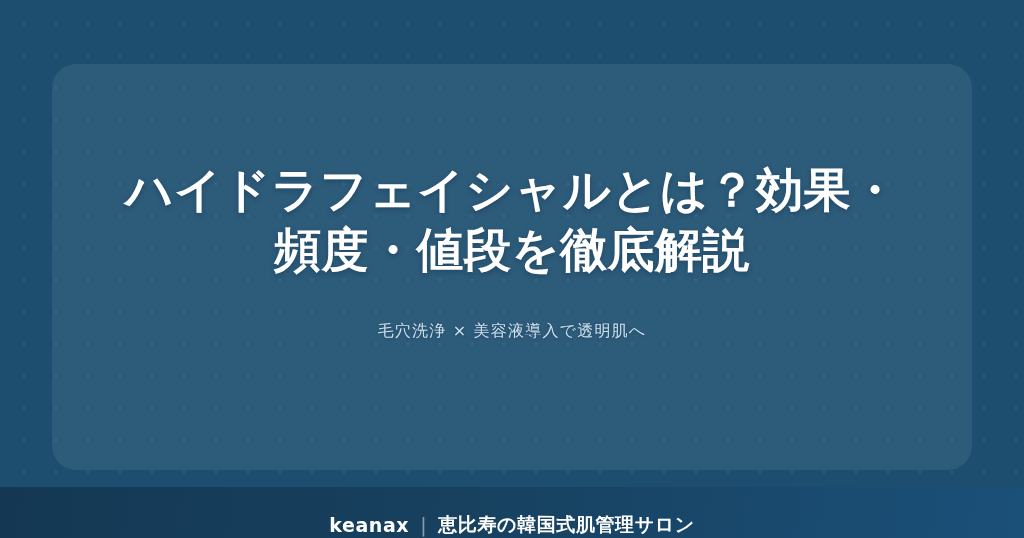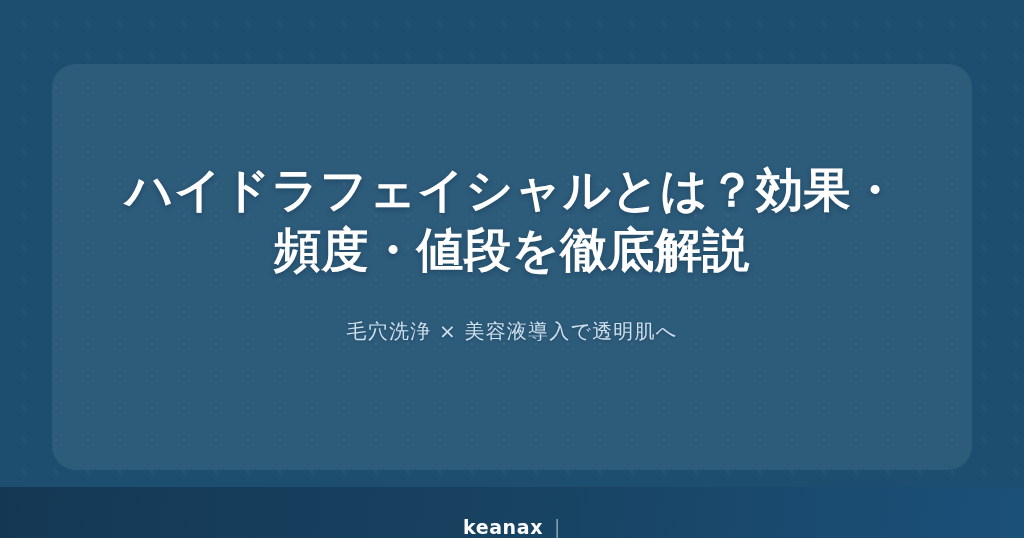--- a/index.html
+++ b/index.html
@@ -63,21 +63,21 @@
     font-weight: 700;
     line-height: 60px;
     letter-spacing: 0.5px;
     text-shadow: 0 2px 5px rgba(9,38,60,0.35);
     white-space: pre-line;
   }
 
   .hero-subtitle {
     margin: 36px 0 0 0;
     color: #cfe0ed;
-    font-size: 20px;
+    font-size: 16px;
     font-weight: 400;
     line-height: 30px;
     letter-spacing: 1.2px;
     text-shadow: 0 1px 3px rgba(9,38,60,0.28);
   }
 
   
   .footer-bar {
     position: absolute;
     left: 0;
@@ -126,16 +126,17 @@
       <h1 class="hero-title">ハイドラフェイシャルとは？効果・
 頻度・値段を徹底解説</h1>
       <p class="hero-subtitle">毛穴洗浄 × 美容液導入で透明肌へ</p>
     </div>
   </div>
 
   <div class="footer-bar">
     <div class="footer-text">
       <span class="footer-brand">keanax</span>
       <span class="footer-sep">|</span>
+      <span class="footer-tagline">恵比寿の韓国式肌管理サロン</span>
     </div>
   </div>
 
 </div>
 
 </body></html>

